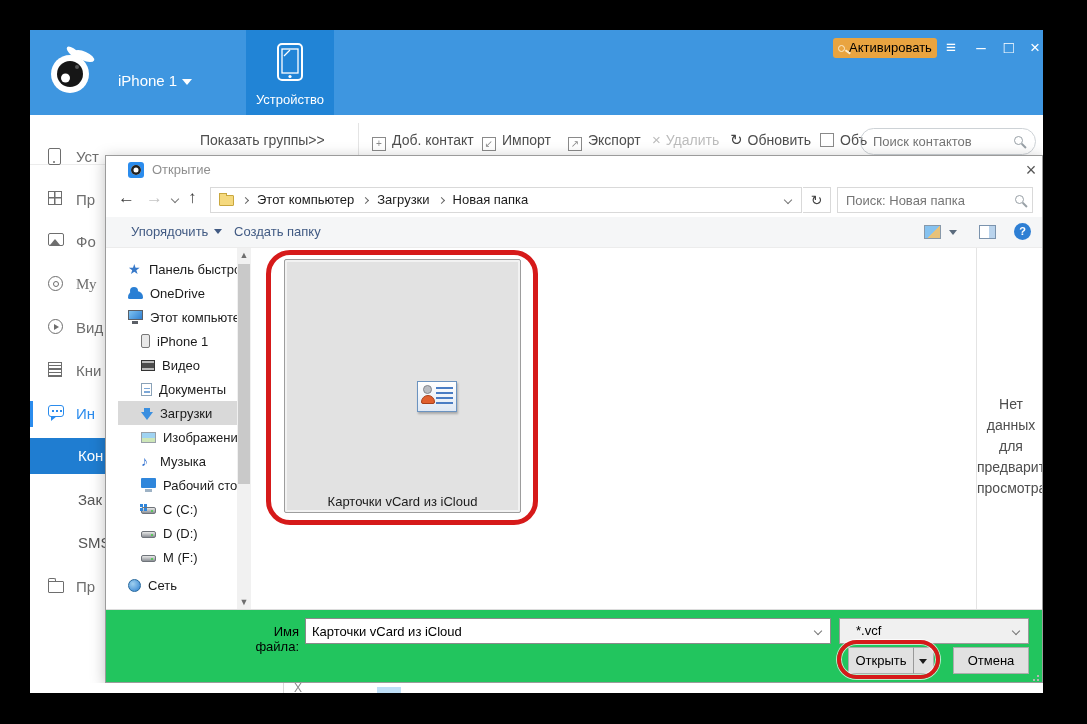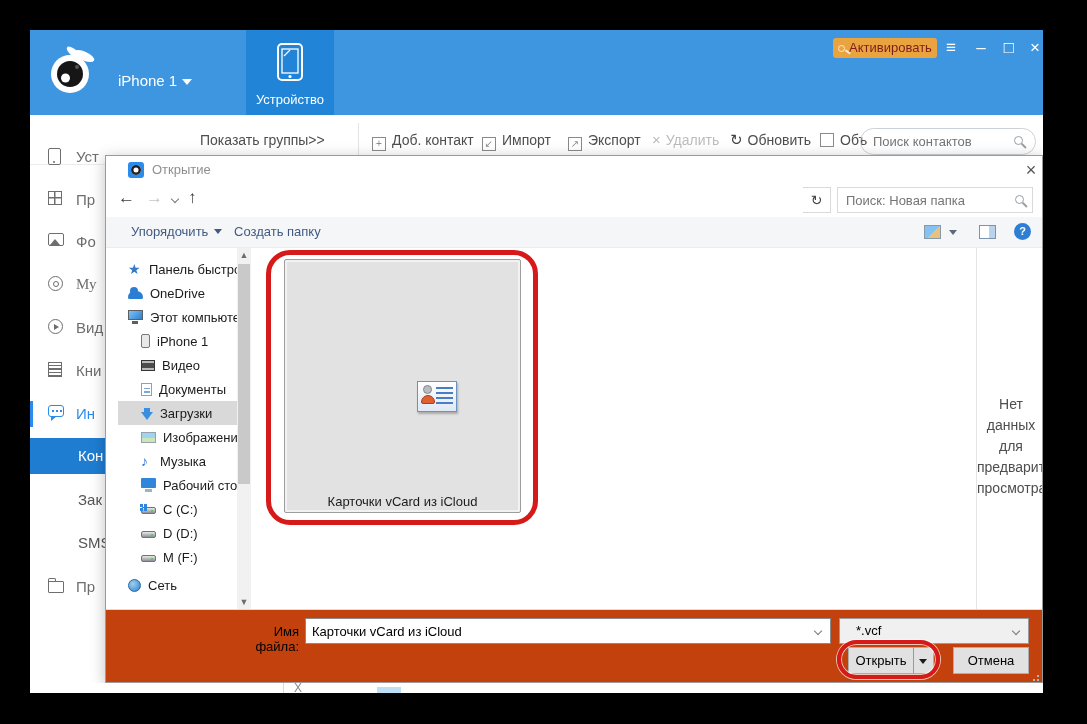--- a/index.html
+++ b/index.html
@@ -11,21 +11,21 @@
   
   #header { position:absolute; left:0; top:0; width:1013px; height:85px; background:#3e96e0; }
   #logo { position:absolute; left:14px; top:14px; width:56px; height:56px; }
   #device-label { position:absolute; left:88px; top:42px; color:#fff; font-size:15px; }
   #device-label .caret { display:inline-block; width:0; height:0; border-left:5px solid transparent; border-right:5px solid transparent; border-top:6px solid #fff; margin-left:5px; vertical-align:middle; }
   .htab { position:absolute; top:0; height:85px; color:#fff; font-size:13px; text-align:center; cursor:pointer; }
   .htab .hlabel { position:absolute; bottom:8px; width:100%; }
   .htab svg { position:absolute; top:12px; left:50%; transform:translateX(-50%); }
   #tab-device { left:216px; width:88px; background:#2184d6; }
   #tab-tools { left:304px; width:112px; }
-  #activate-btn { position:absolute; left:803px; top:8px; width:104px; height:20px; background:#e9a440; border-radius:3px; color:#7f1d1d; font-size:13px; line-height:20px; text-align:center; cursor:pointer; }
+  #activate-btn { position:absolute; left:803px; top:8px; width:104px; height:20px; background:#e9a440; border-radius:3px; color:#000000; font-size:13px; line-height:20px; text-align:center; cursor:pointer; }
   #activate-btn .keyico { display:inline-block; width:7px; height:7px; border:1.5px solid #fdeccb; border-radius:50%; position:relative; margin-right:4px; }
   #activate-btn .keyico::after { content:''; position:absolute; left:6px; top:5px; width:6px; height:1.5px; background:#fdeccb; transform:rotate(35deg); }
   .winctl { position:absolute; top:8px; color:#fff; font-size:17px; width:22px; height:20px; text-align:center; line-height:20px; cursor:pointer; }
 
   
   #apptoolbar { position:absolute; left:0; top:85px; width:1013px; height:50px; background:#fff; border-bottom:1px solid #ececec; color:#4e4e4e; font-size:14px; }
   .tbitem { position:absolute; top:15px; height:20px; line-height:20px; white-space:nowrap; cursor:pointer; }
   .tbsep { position:absolute; left:328px; top:8px; width:1px; height:34px; background:#e4e4e4; }
   .boxico { display:inline-block; width:14px; height:14px; border:1.4px solid #8a8a8a; vertical-align:-2px; margin-right:6px; position:relative; font-size:10px; line-height:11px; text-align:center; color:#8a8a8a; }
   .tb-disabled { color:#bcbcbc; }
@@ -134,21 +134,21 @@
   #vcard-ico .head { position:absolute; left:5px; top:3px; width:9px; height:9px; background:#b9bcc2; border:1px solid #83868c; border-radius:50%; }
   #vcard-ico .body { position:absolute; left:3px; top:13px; width:14px; height:9px; background:#e06030; border:1px solid #a8401c; border-radius:7px 7px 2px 2px; }
   #vcard-ico .lines { position:absolute; right:3px; top:5px; width:17px; height:18px; background:repeating-linear-gradient(#4a7dc4 0 2px, transparent 2px 5px); }
   #file-caption { position:absolute; left:33px; top:246px; width:237px; text-align:center; font-size:13px; color:#1b1b1b; }
 
   
   #preview { position:absolute; left:870px; top:0; width:68px; height:361px; border-left:1px solid #e4e4e4; overflow:hidden; }
   #preview-text { margin-top:146px; width:68px; font-size:14px; line-height:21px; color:#4e4e4e; text-align:center; overflow:hidden; }
 
   
-  #dlg-footer { position:absolute; left:0; top:453px; width:100%; height:75px; background:#c2410c; border-top:1px solid #dcdcdc; font-size:13px; }
+  #dlg-footer { position:absolute; left:0; top:453px; width:100%; height:75px; background:#22c55e; border-top:1px solid #dcdcdc; font-size:13px; }
   #fn-label { position:absolute; left:121px; top:14px; width:72px; text-align:right; color:#000; }
   #fn-combo { position:absolute; left:199px; top:8px; width:526px; height:26px; background:#fff; border:1px solid #8a8a8a; }
   #fn-combo input { position:absolute; left:6px; top:3px; width:490px; height:18px; border:none; outline:none; font-size:13px; color:#000; font-family:inherit; }
   #fn-combo .chev { position:absolute; right:9px; top:9px; }
   #filter-combo { position:absolute; left:733px; top:8px; width:190px; height:26px; background:#f0f0f0; border:1px solid #9a9a9a; line-height:24px; padding-left:16px; color:#000; cursor:pointer; }
   #filter-combo .chev { position:absolute; right:9px; top:9px; }
   #open-btn { position:absolute; left:742px; top:37px; width:66px; height:27px; background:#e1e1e1; border:1px solid #adadad; text-align:center; line-height:25px; cursor:pointer; }
   #open-split { position:absolute; left:807px; top:37px; width:21px; height:27px; background:#e1e1e1; border:1px solid #adadad; border-left:1px solid #999; cursor:pointer; }
   #open-split::after { content:''; position:absolute; left:5px; top:11px; width:0; height:0; border-left:4.5px solid transparent; border-right:4.5px solid transparent; border-top:5.5px solid #1b1b1b; }
   #cancel-btn { position:absolute; left:847px; top:37px; width:76px; height:27px; background:#e1e1e1; border:1px solid #adadad; text-align:center; line-height:25px; cursor:pointer; }
@@ -260,20 +260,26 @@
       <div id="dlg-title">Открытие</div>
       <div id="dlg-close"><span>×</span></div>
     </div>
 
     <div id="dlg-nav">
       <span class="navarrow" style="left:12px;"><span>←</span></span>
       <span class="navarrow" style="left:40px;color:#c4c4c4;"><span>→</span></span>
       <span class="chev" style="position:absolute;left:66px;top:12px;"></span>
       <span class="navarrow" style="left:82px;"><span>↑</span></span>
 
+      <div id="breadcrumb-box">
+        <span style="line-height:24px;">
+          <span class="i-folder-y"></span><span class="bc-sep"></span><span>Этот компьютер</span><span class="bc-sep"></span><span>Загрузки</span><span class="bc-sep"></span><span>Новая папка</span>
+        </span>
+        <span class="chev" id="bc-chev"></span>
+      </div>
       <div id="refresh-btn"><span>↻</span></div>
       <div id="dlg-search">
         <input placeholder="Поиск: Новая папка" style="">
         <span class="mag"></span>
       </div>
     </div>
 
     <div id="dlg-cmdbar">
       <div class="cmditem" style="left:25px;"><span>Упорядочить</span><span class="cmd-caret"></span></div>
       <div class="cmditem" style="left:128px;"><span>Создать папку</span></div>

